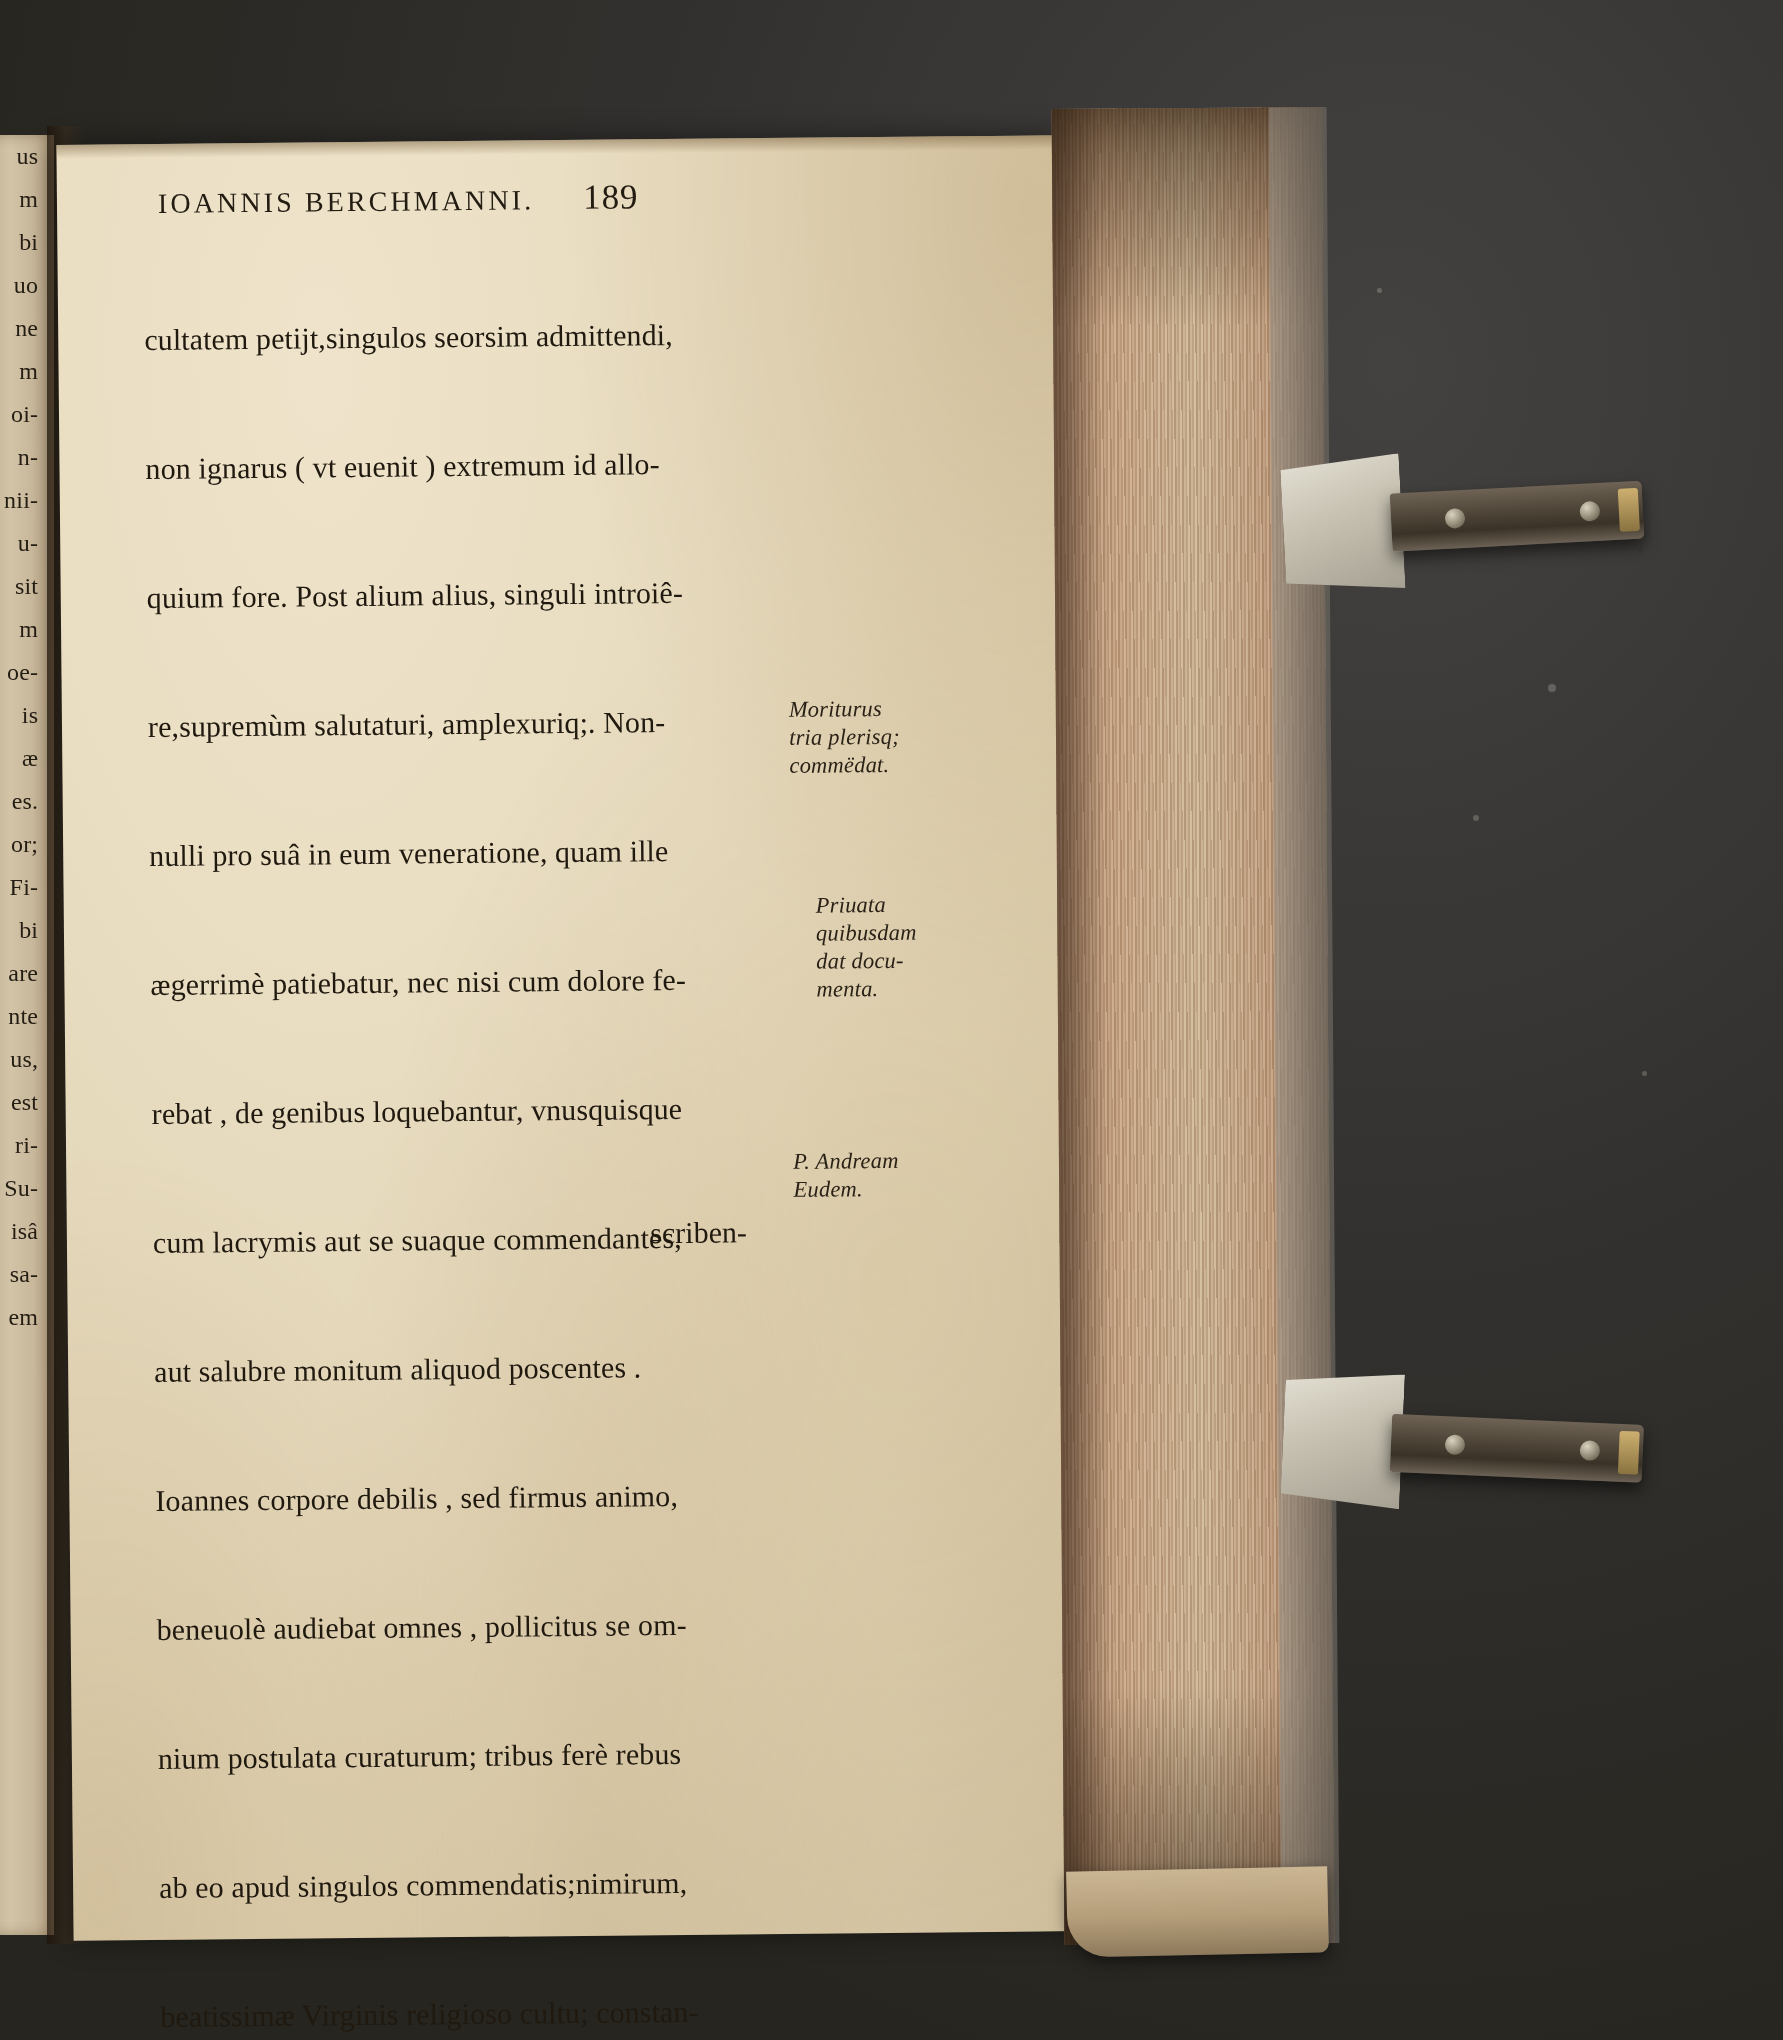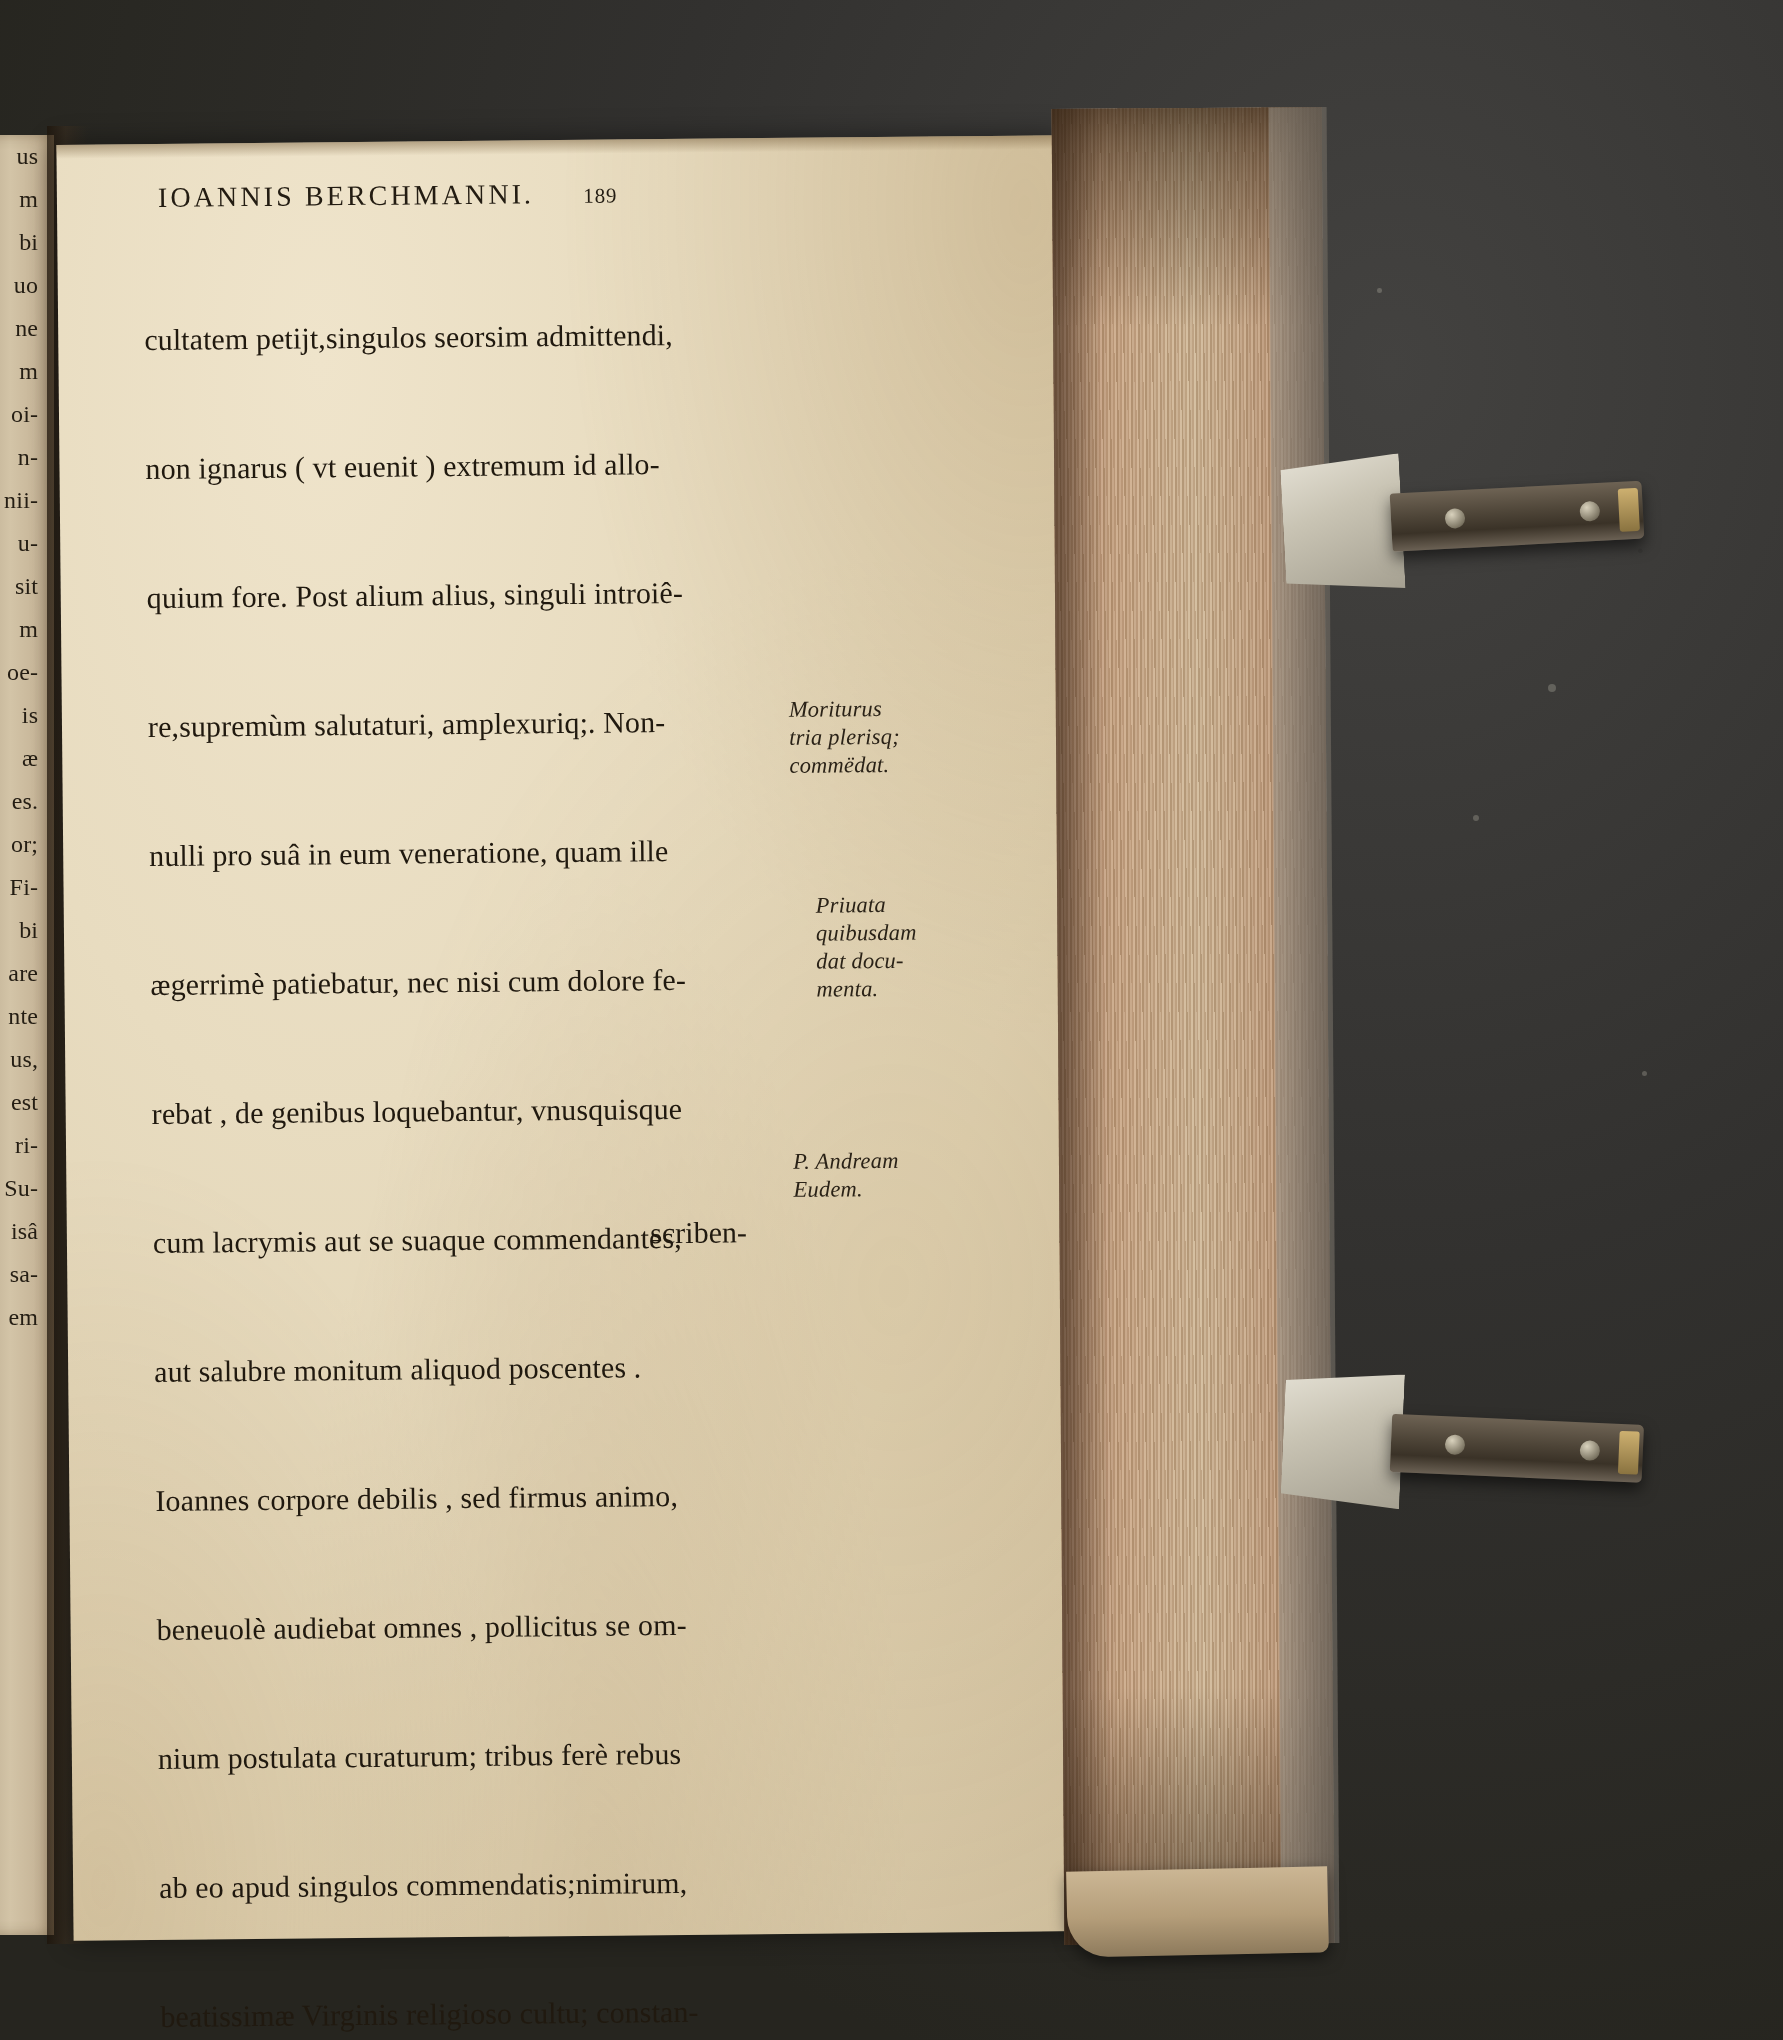--- a/index.html
+++ b/index.html
@@ -114,21 +114,21 @@
     font-size: 28px;
     letter-spacing: 3.1px;
     color: #231c12;
     display: flex;
     align-items: baseline;
   }
   .page-head .title { flex: 0 0 auto; }
   .page-head .folio {
     margin-left: 49px;
     letter-spacing: 0.9px;
-    font-size: 21px;
+    font-size: 35px;
   }
 
   .body-col {
     position: absolute;
     left: 86px;
     top: 88px;
     width: 594px;
     font-size: 30px;
     line-height: 43px;
     color: #20190f;

